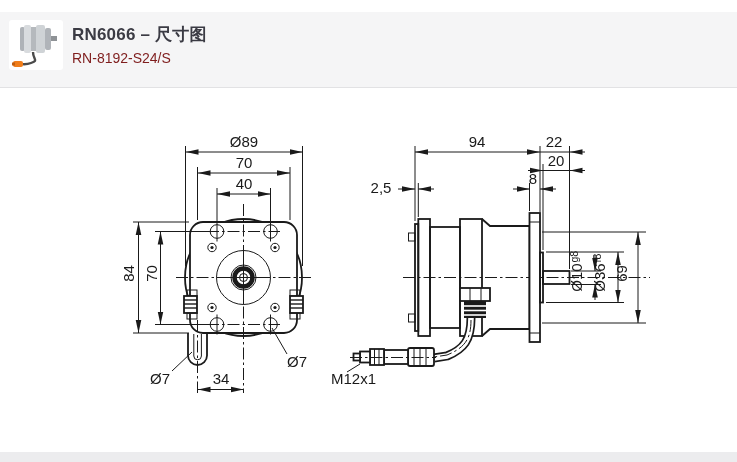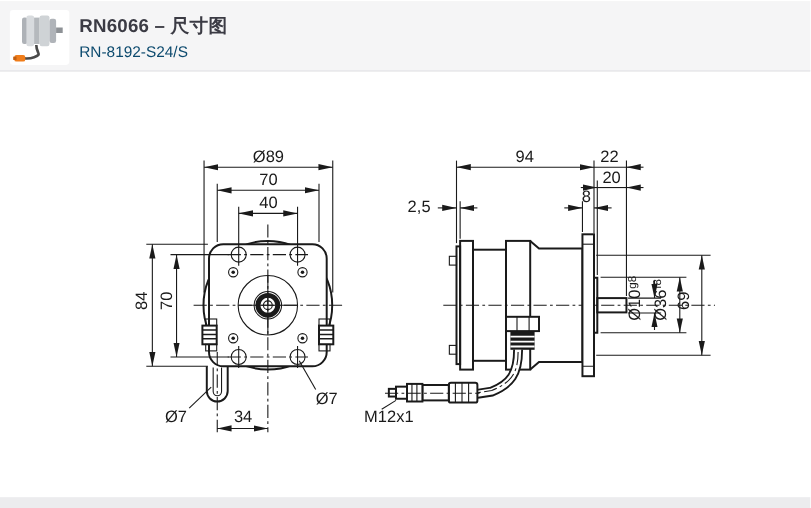--- a/index.html
+++ b/index.html
@@ -1,24 +1,24 @@
 <!DOCTYPE html>
 <html><head>
 <meta charset="utf-8">
 <style>
   html,body{margin:0;padding:0;background:#fff;}
   .screen{position:relative;width:737px;height:462px;background:#fff;overflow:hidden;
           font-family:"Liberation Sans",sans-serif;}
-  .header{position:absolute;left:0;top:1px;width:737px;height:64px;background:#f5f5f6;
+  .header{position:absolute;left:0;top:12px;width:737px;height:76px;background:#f5f5f6;
           border-bottom:1px solid #e2e2e4;display:flex;align-items:center;box-sizing:border-box;}
   .thumb{position:absolute;left:9px;top:8px;width:54px;height:50px;background:#ffffff;
          border-radius:3px;display:flex;align-items:center;justify-content:center;}
   .titles{position:absolute;left:72px;top:11px;}
   .title{font-size:17px;font-weight:bold;color:#3b3b44;letter-spacing:.2px;}
-  .subtitle{font-size:14px;color:#0c4a6e;margin-top:4px;}
+  .subtitle{font-size:14px;color:#7f1d1d;margin-top:4px;}
   .footer{position:absolute;left:0;top:452px;width:737px;height:10px;background:#ececee;}
   svg text{fill:#1a1a1a;stroke:none;}
   .e{stroke:#1a1a1a;stroke-width:1.8;fill:none;}
   .wf{stroke:#1a1a1a;stroke-width:1.8;fill:#ffffff;}
   .t{stroke:#1a1a1a;stroke-width:1;fill:none;}
   .d{stroke:#1a1a1a;stroke-width:1;fill:none;}
   .cl{stroke:#1a1a1a;stroke-width:1;fill:none;stroke-dasharray:12 3 2.5 3;}
   .rib{stroke:#1a1a1a;stroke-width:1.4;fill:none;}
   .lbl{font-size:15px;}
   .sup{font-size:10.5px;}

